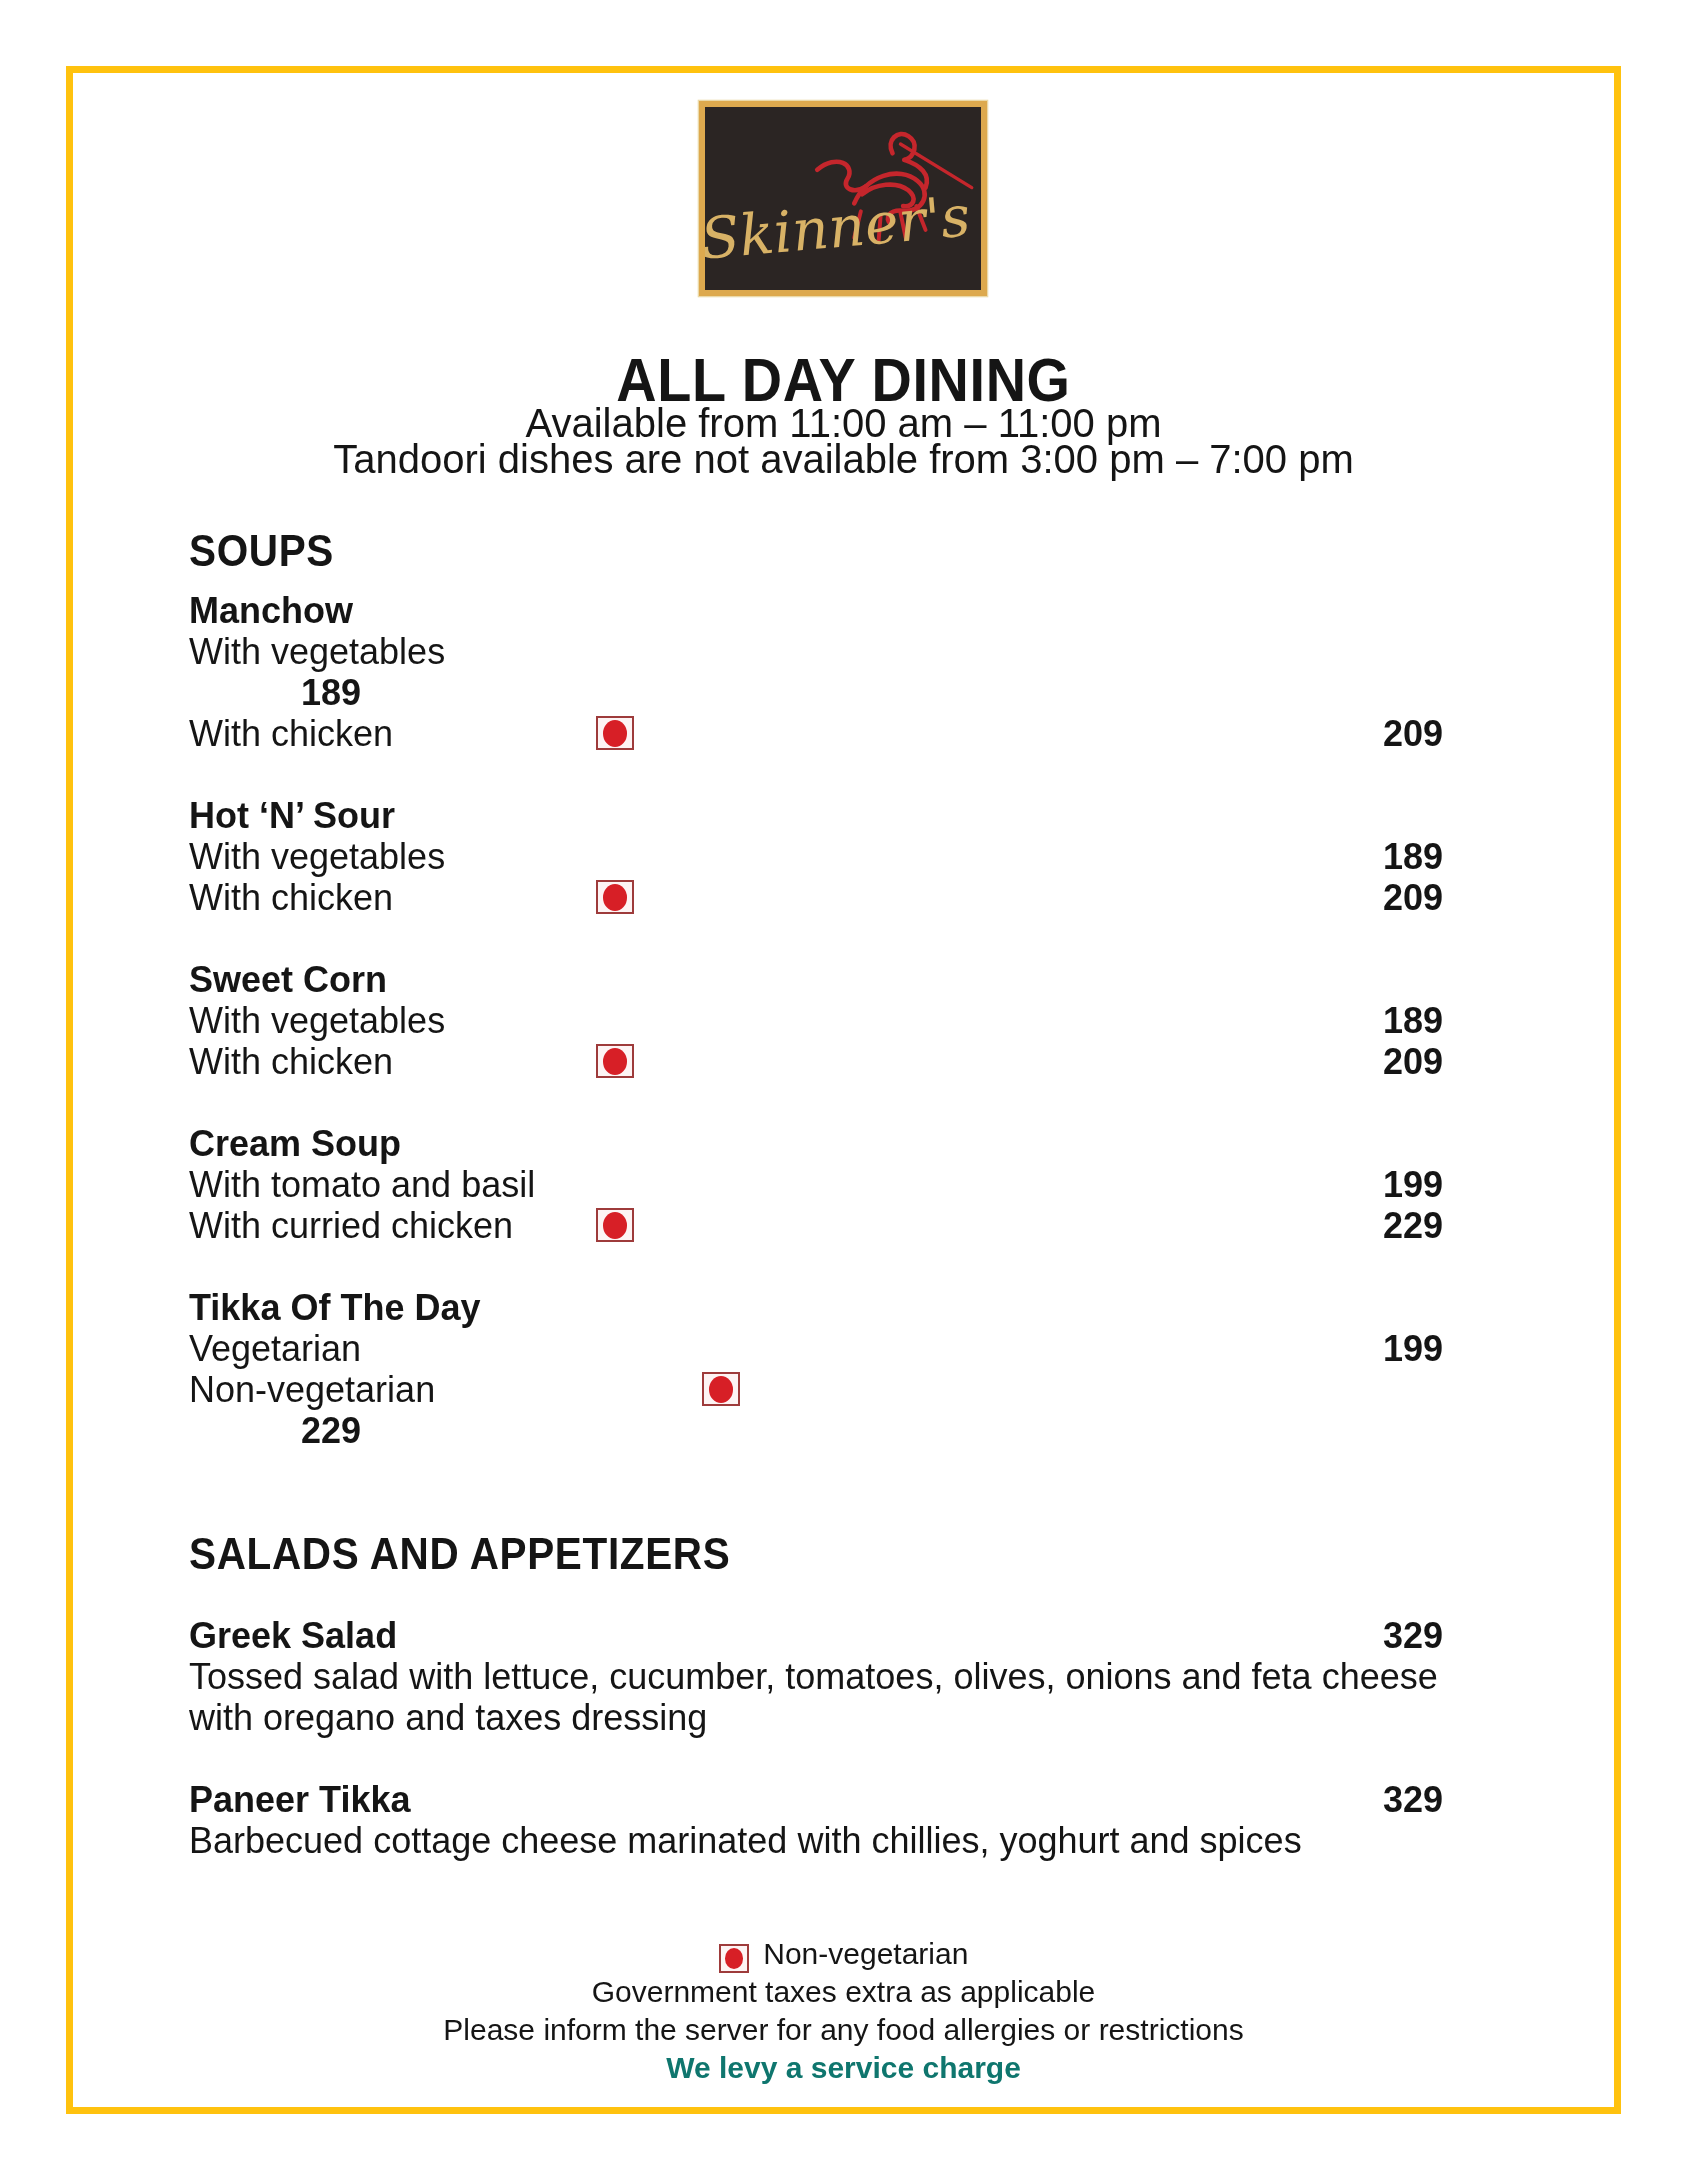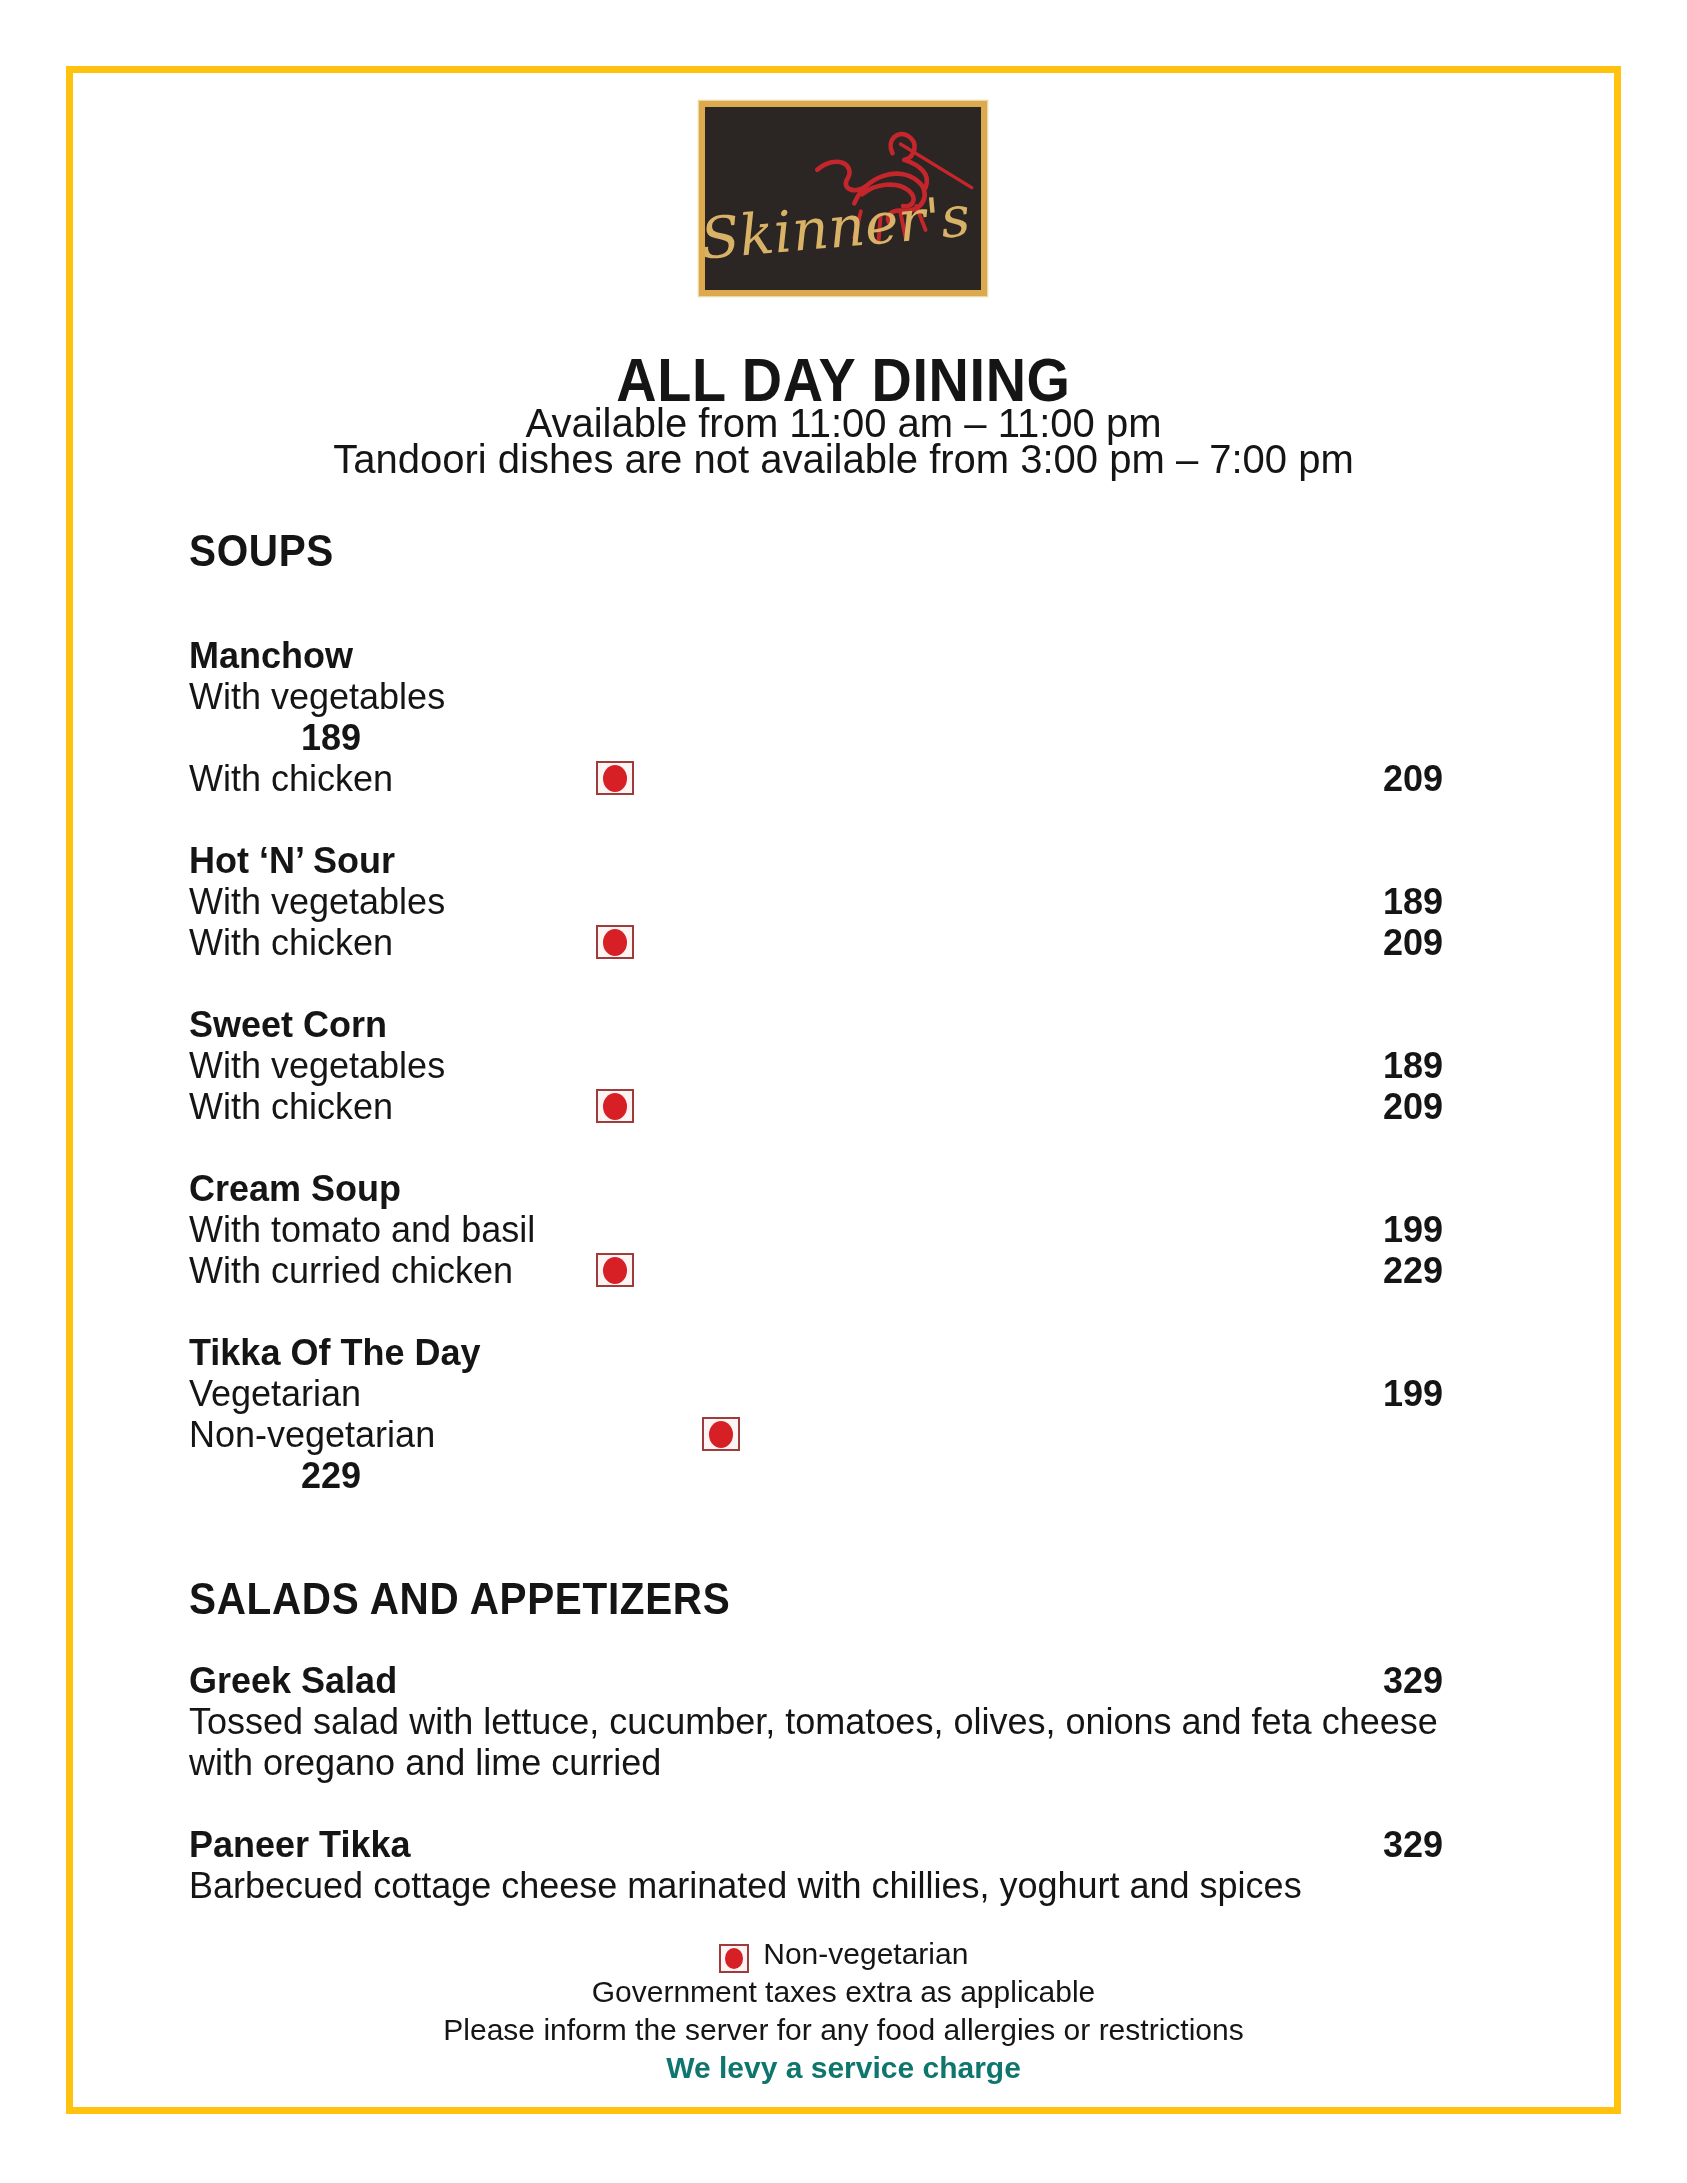--- a/index.html
+++ b/index.html
@@ -26,21 +26,21 @@
   }
   .sub{position:absolute;left:0;width:1687px;text-align:center;font-size:40px;line-height:37px;}
   .sub1{top:405px;}
   .sub2{top:441px;}
   
   .sec-soups{
     position:absolute;left:189px;top:526px;font-size:44px;font-weight:bold;letter-spacing:0.7px;
     transform:scaleX(0.92);transform-origin:left center;white-space:nowrap;
   }
   
-  .menu{position:absolute;left:189px;top:635px;width:1254px;font-size:36px;}
+  .menu{position:absolute;left:189px;top:590px;width:1254px;font-size:36px;}
   .line{position:relative;height:41px;line-height:41px;white-space:nowrap;}
   .b{font-weight:bold;}
   .indent{padding-left:112px;}
   .price{position:absolute;right:0;top:0;font-weight:bold;}
   .sec-line{
     font-size:44px;font-weight:bold;letter-spacing:0.7px;
     transform:scaleX(0.92);transform-origin:left center;
   }
   
   .nv{
@@ -162,21 +162,21 @@
     <div class="line"></div>
 
     <div class="line sec-line">SALADS AND APPETIZERS</div>
     <div class="line"></div>
 
     <div class="line">
       <span class="b">Greek Salad</span>
       <span class="price">329</span>
     </div>
     <div class="line">Tossed salad with lettuce, cucumber, tomatoes, olives, onions and feta cheese</div>
-    <div class="line">with oregano and lime curried</div>
+    <div class="line">with oregano and taxes dressing</div>
     <div class="line"></div>
 
     <div class="line">
       <span class="b">Paneer Tikka</span>
       <span class="price">329</span>
     </div>
     <div class="line">Barbecued cottage cheese marinated with chillies, yoghurt and spices</div>
   </div>
 
   <div class="footer">

